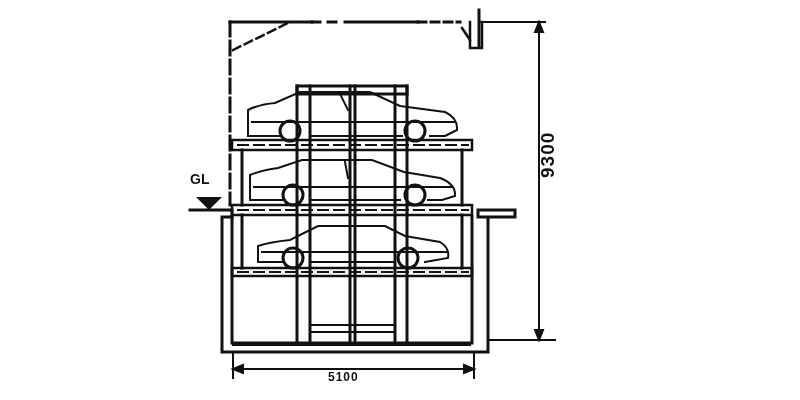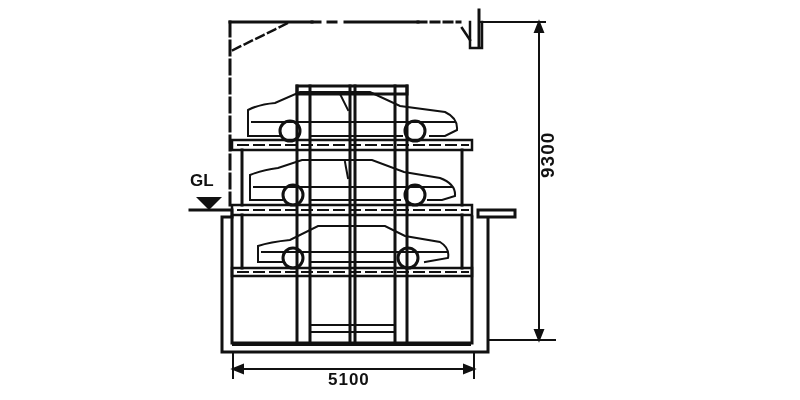--- a/index.html
+++ b/index.html
@@ -1,20 +1,20 @@
 <!DOCTYPE html>
 <html><head>
 <meta charset="utf-8">
 <style>
   html, body { margin: 0; padding: 0; background: #ffffff; }
   body { width: 800px; height: 400px; position: relative; overflow: hidden; font-family: "Liberation Sans", sans-serif; }
   svg { position: absolute; left: 0; top: 0; }
   .lbl { position: absolute; font-family: "Liberation Sans", sans-serif; font-weight: bold; color: #111; }
-  #gl-label { left: 190px; top: 171px; font-size: 17px; }
-  #width-label { left: 328px; top: 370px; font-size: 17px; font-weight: bold; letter-spacing: 1px; }
+  #gl-label { left: 190px; top: 171px; font-size: 14px; }
+  #width-label { left: 328px; top: 370px; font-size: 12px; font-weight: bold; letter-spacing: 1px; }
   #height-label { left: 537px; top: 178px; font-size: 19px; transform: rotate(-90deg); transform-origin: left top; letter-spacing: 1px; }
 </style>
 </head>
 <body>
 
 <svg width="800" height="400" viewBox="0 0 800 400">
   <g stroke="#111" fill="none" stroke-linecap="square">
 
     <g>
       <line x1="230" y1="22" x2="230" y2="205" stroke-width="3" stroke-dasharray="14 5"></line>

